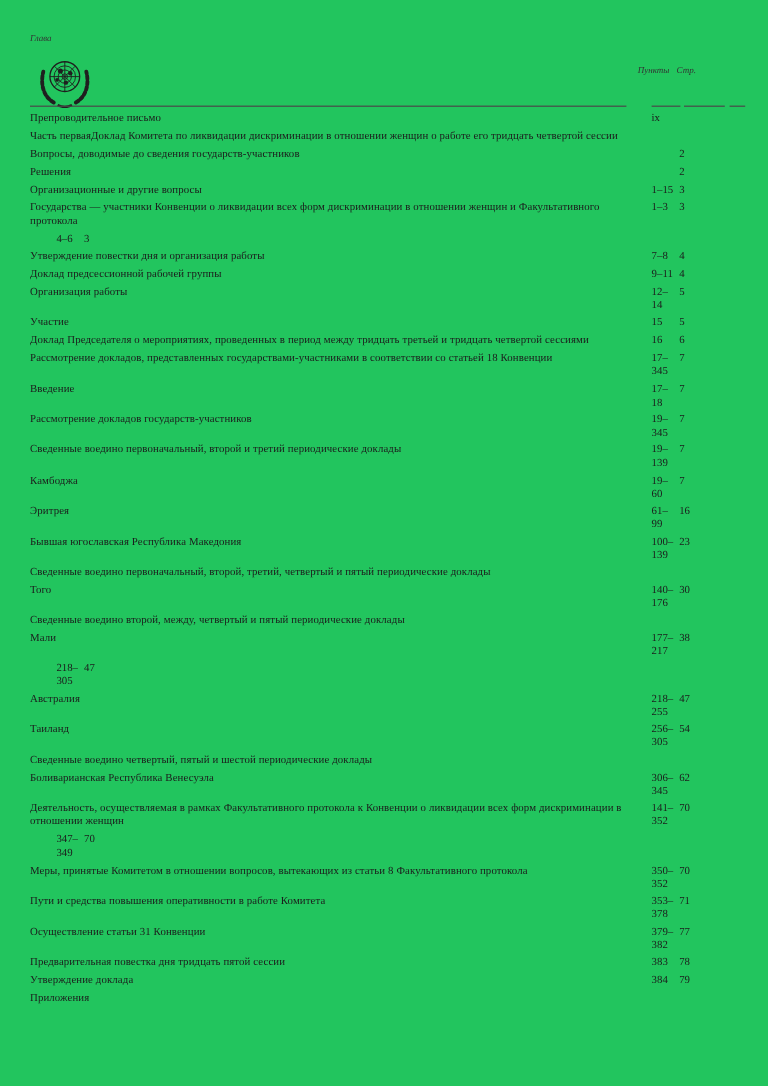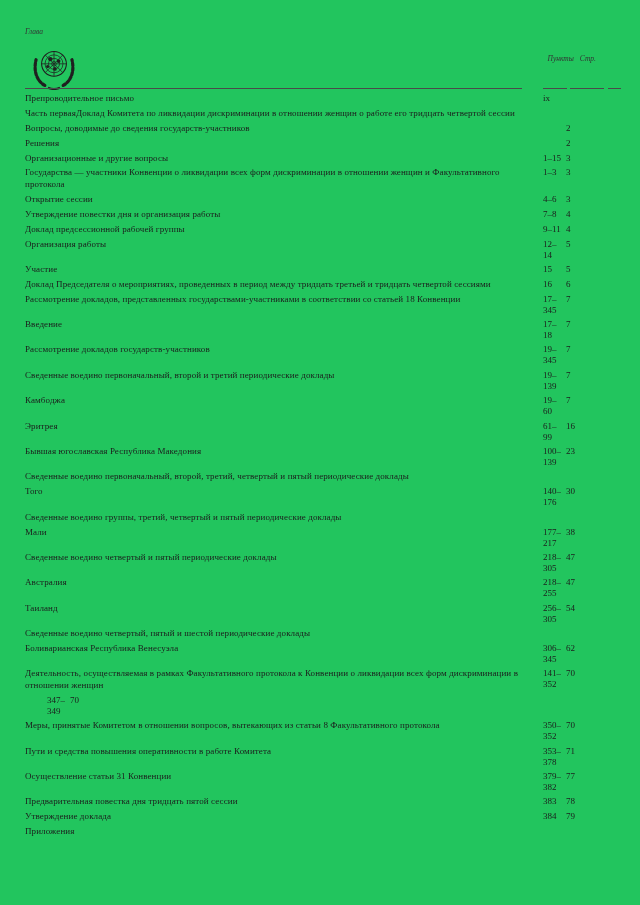--- a/index.html
+++ b/index.html
@@ -8,21 +8,21 @@
     background:#22c55e; color:#1c1c1c;
     font-family:"Liberation Serif", serif;
     overflow:hidden;
   }
   .chapter-label {
     position:absolute; left:25px; top:27px;
     font-size:7.5px; font-style:italic; color:#333;
   }
   .emblem { position:absolute; left:31px; top:45px; }
   .cols-label {
-    position:absolute; right:44px; top:54px;
+    position:absolute; right:60px; top:54px;
     font-size:7.5px; font-style:italic; color:#333; white-space:nowrap;
   }
   .cols-label .col-paras-label { margin-right:6px; }
   .rule {
     position:absolute; left:25px; top:88px; display:flex; height:2px;
   }
   .rule span { display:block; height:0; border-top:1.8px solid #4a4a4a; }
   .rule .gap { border-top:none; }
   .s1{width:497px} .g1{width:21px} .s2{width:24px} .g2{width:3px}
   .s3{width:34px} .g3{width:4px} .s4{width:13px}
@@ -116,21 +116,20 @@
       <div class="c-page">3</div>
     </div>
 
     <div class="row">
       <div class="c-text">Государства — участники Конвенции о ликвидации всех форм дискриминации в отношении женщин и Факультативного протокола</div>
       <div class="c-paras">1–3</div>
       <div class="c-page">3</div>
     </div>
 
     <div class="row">
-      <div class="c-text">Открытие сессии</div>
       <div class="c-paras">4–6</div>
       <div class="c-page">3</div>
     </div>
 
     <div class="row">
       <div class="c-text">Утверждение повестки дня и организация работы</div>
       <div class="c-paras">7–8</div>
       <div class="c-page">4</div>
     </div>
 
@@ -215,34 +214,33 @@
     </div>
 
     <div class="row">
       <div class="c-text">Того</div>
       <div class="c-paras">140–
 176</div>
       <div class="c-page">30</div>
     </div>
 
     <div class="row">
-      <div class="c-text">Сведенные воедино группы, третий, четвертый и пятый периодические доклады</div>
+      <div class="c-text">Сведенные воедино второй, между, четвертый и пятый периодические доклады</div>
       <div class="c-paras"></div>
       <div class="c-page"></div>
     </div>
 
     <div class="row">
       <div class="c-text">Мали</div>
       <div class="c-paras">177–
 217</div>
       <div class="c-page">38</div>
     </div>
 
     <div class="row">
-      <div class="c-text">Сведенные воедино четвертый и пятый периодические доклады</div>
       <div class="c-paras">218–
 305</div>
       <div class="c-page">47</div>
     </div>
 
     <div class="row">
       <div class="c-text">Австралия</div>
       <div class="c-paras">218–
 255</div>
       <div class="c-page">47</div>

